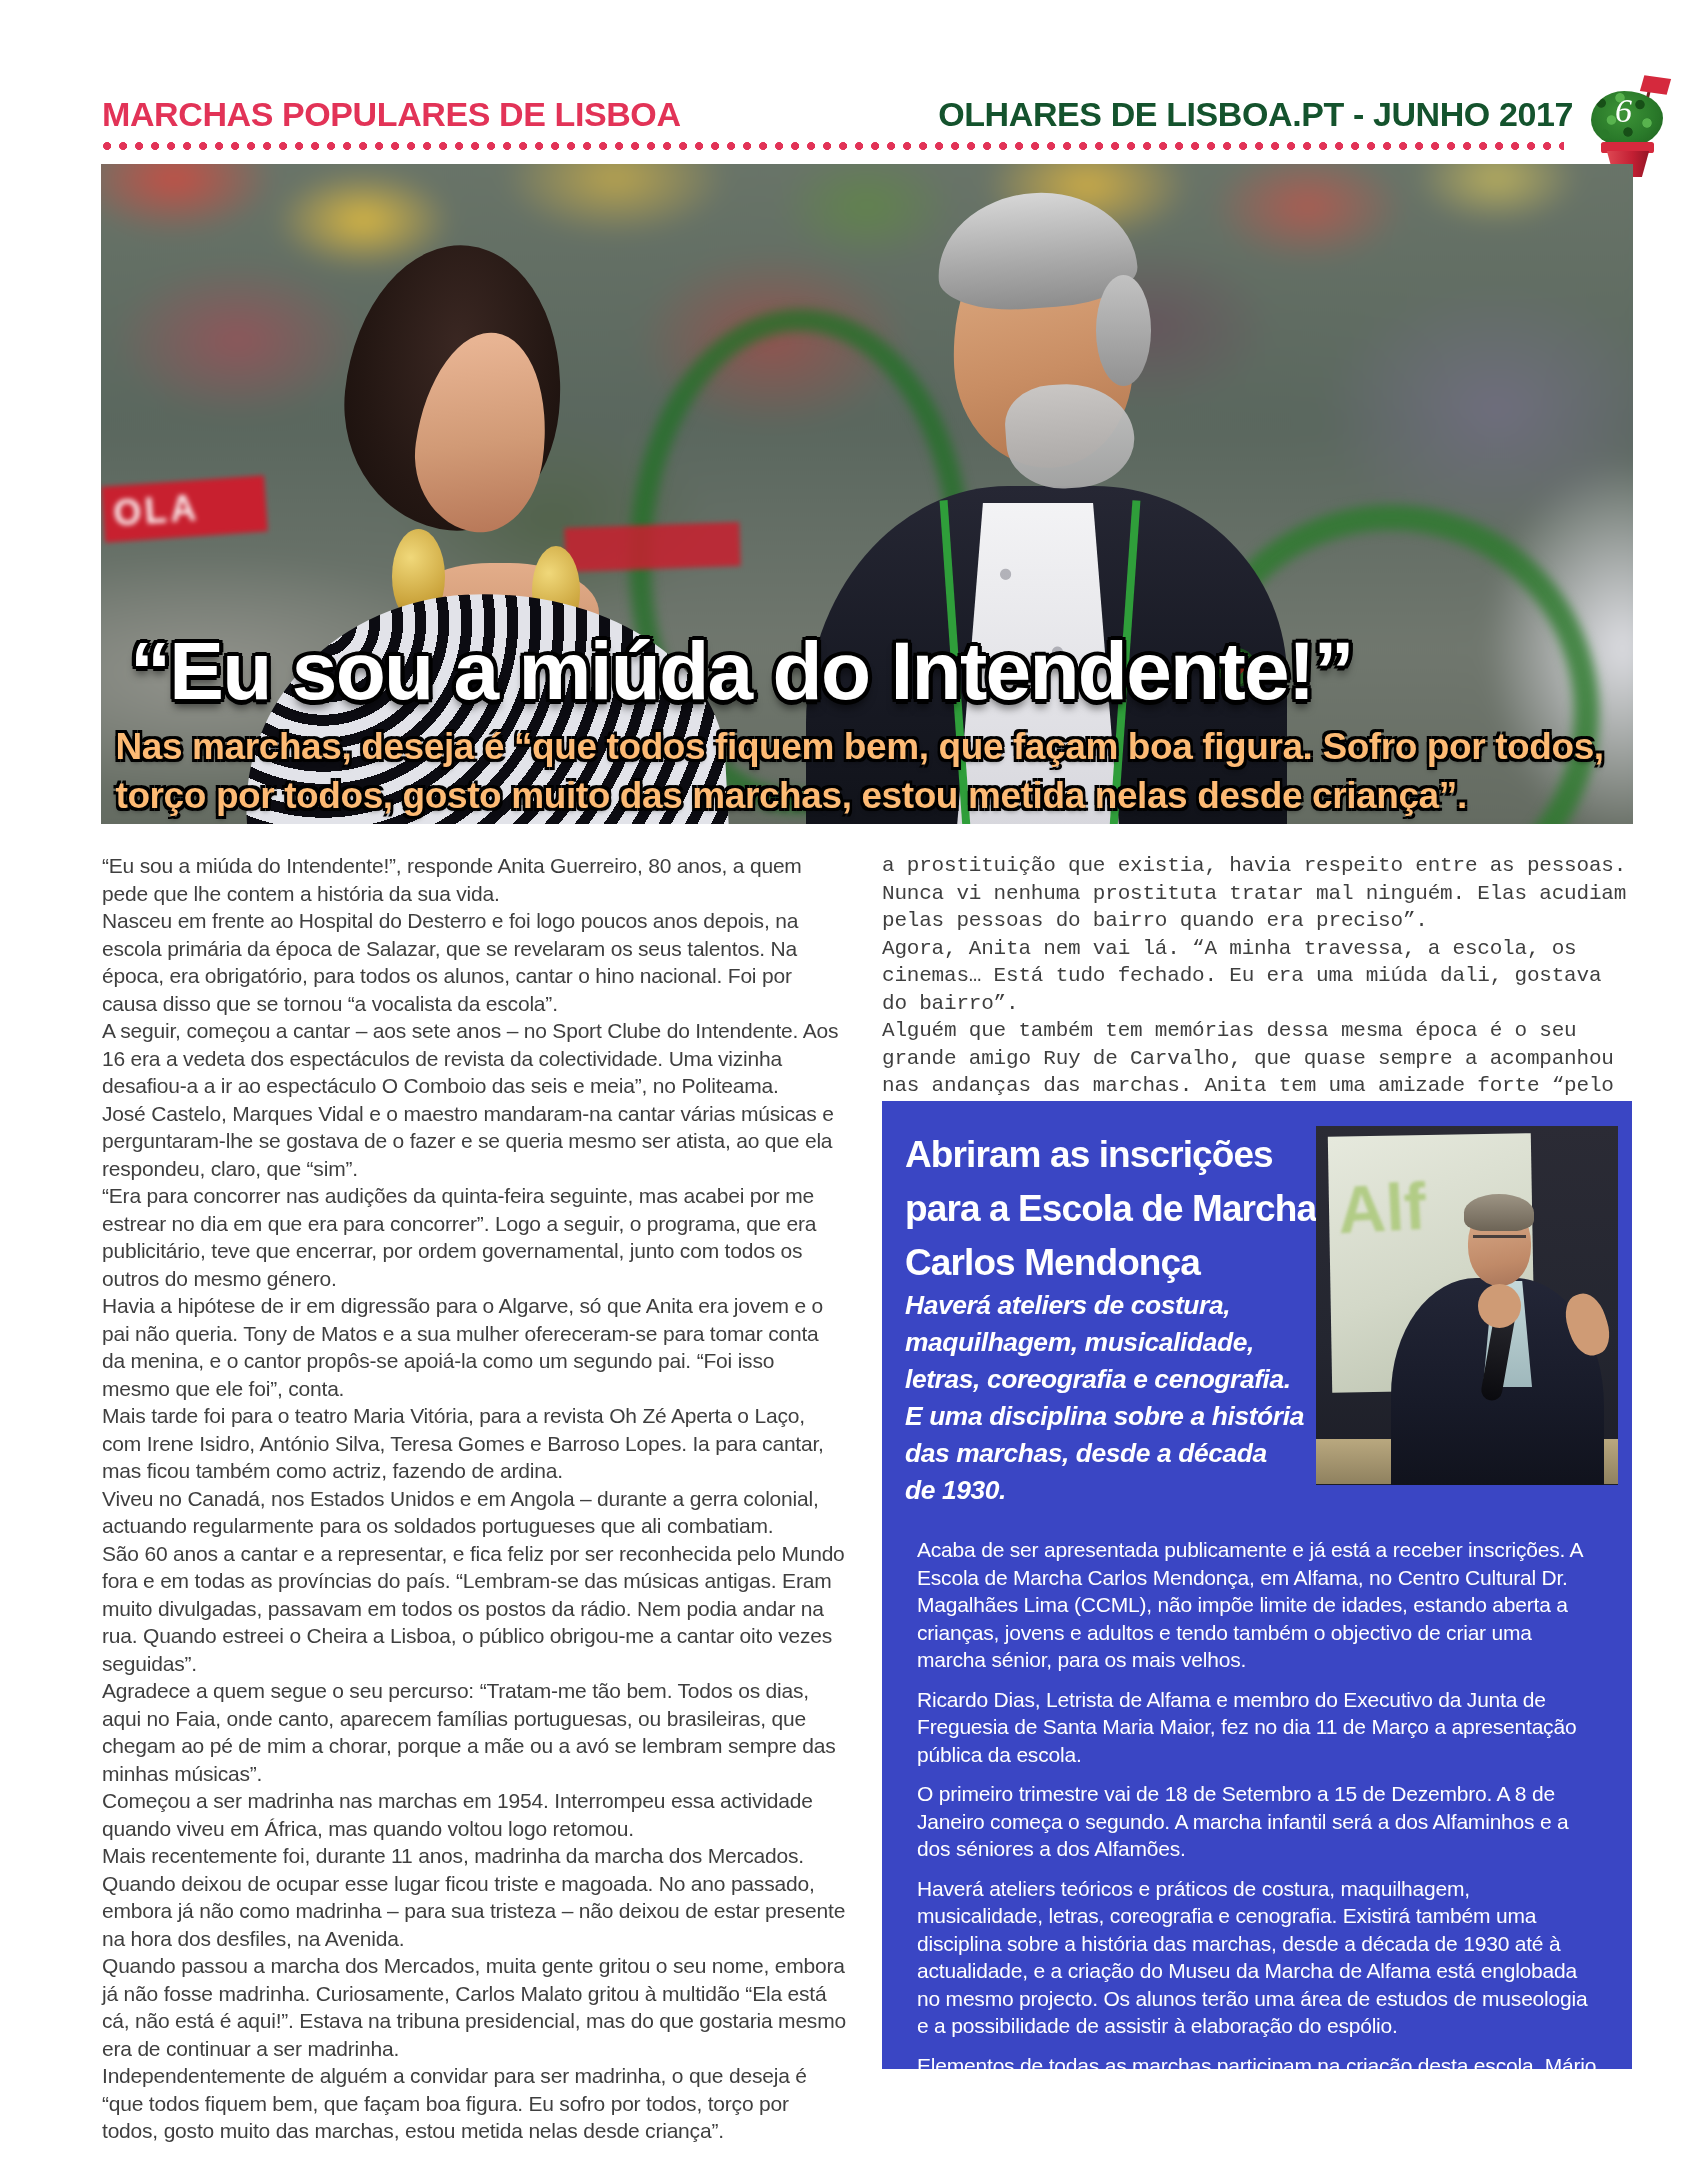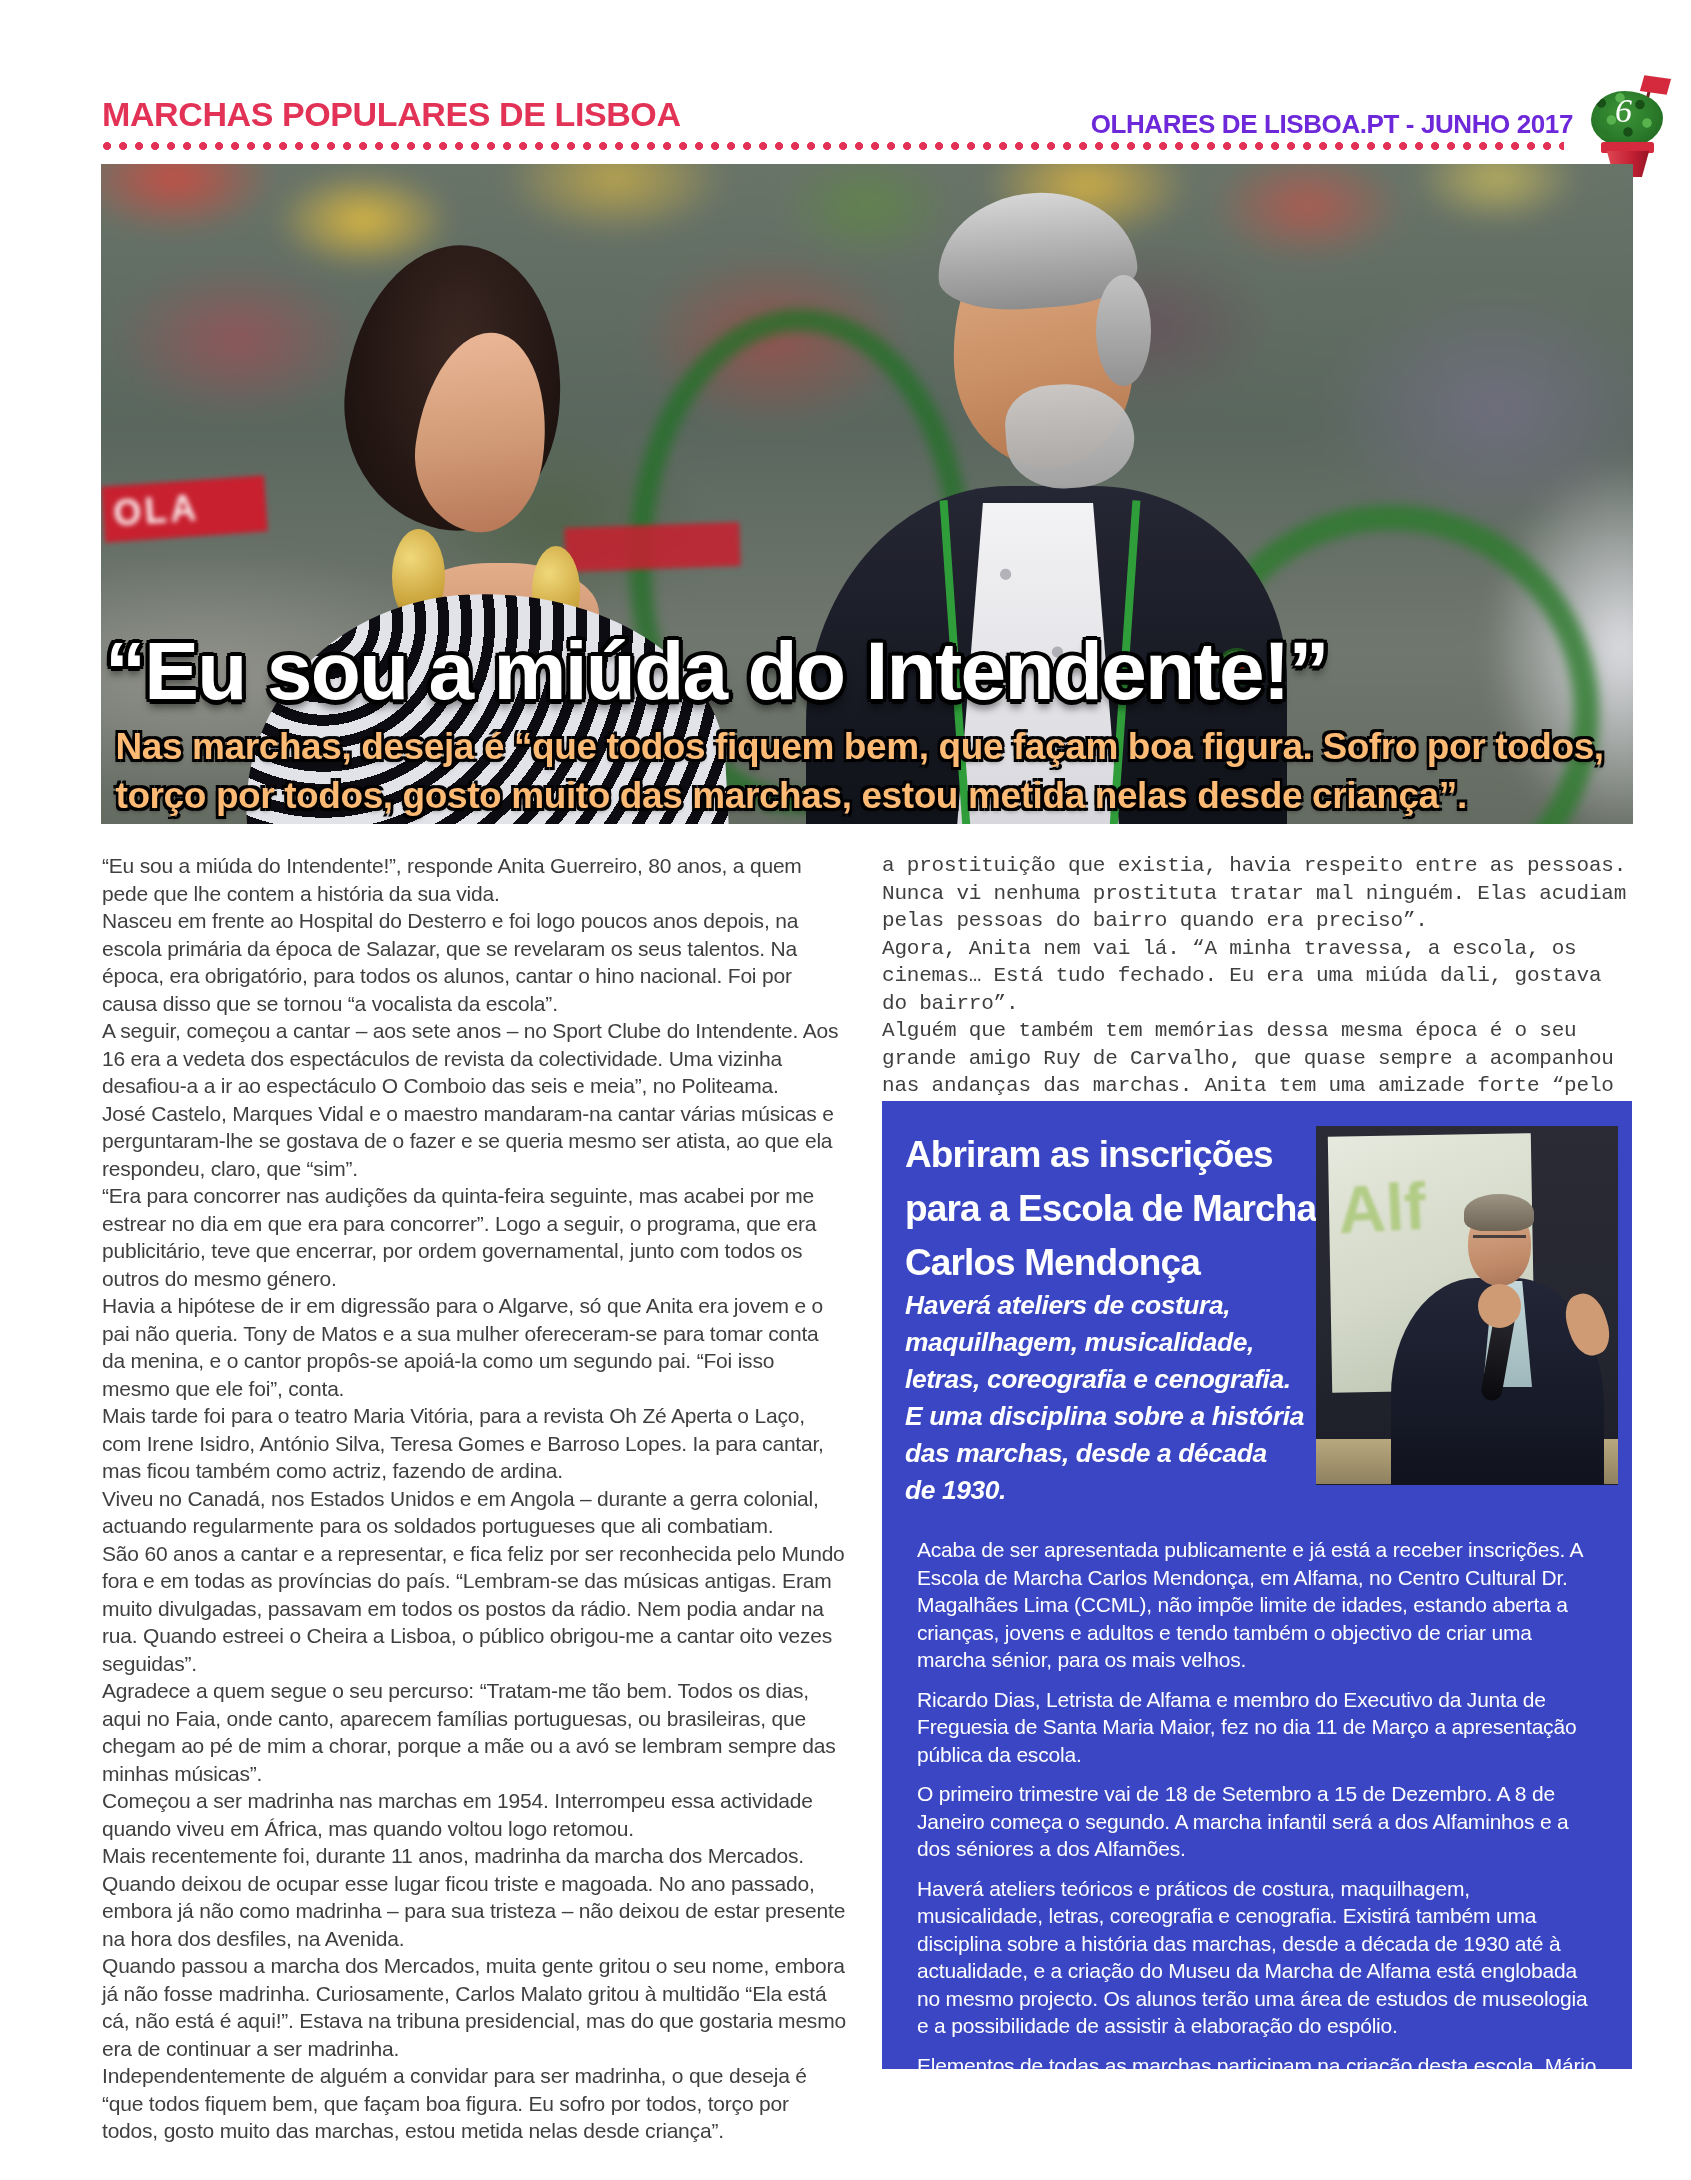--- a/index.html
+++ b/index.html
@@ -2,22 +2,22 @@
 <html style="font-size:13.6px"><head>
 <meta charset="utf-8">
 <style>
   html,body{margin:0;padding:0;background:#ffffff;}
   .page{position:relative;width:1692px;height:2181px;background:#ffffff;overflow:hidden;
         font-family:"Liberation Sans",sans-serif;}
 
   
   .hdr-left{position:absolute;left:102px;top:95px;font-size:34px;font-weight:bold;
             letter-spacing:-0.4px;color:#e23357;white-space:nowrap;}
-  .hdr-right{position:absolute;right:119px;top:109px;font-size:26px;font-weight:bold;
-             letter-spacing:-0.4px;color:#6d28d9;white-space:nowrap;}
+  .hdr-right{position:absolute;right:119px;top:95px;font-size:34px;font-weight:bold;
+             letter-spacing:-0.4px;color:#14532d;white-space:nowrap;}
   .hdr-dots{position:absolute;left:102px;right:128px;top:141px;height:10.2px;
             background:radial-gradient(circle 3.8px at 5.1px 5.1px,#e23357 3.8px,transparent 4.3px);
             background-size:16px 10.2px;background-repeat:repeat-x;}
 
   
   .manjerico{position:absolute;left:1586px;top:72px;width:87px;height:106px;}
   .mj-flagpole{position:absolute;left:61px;top:8.5px;width:2.6px;height:25.6px;background:#7a2020;transform:rotate(14deg);}
   .mj-flag{position:absolute;left:56px;top:5.1px;width:27px;height:16px;background:#d5293d;transform:rotate(8deg) skewX(-8deg);}
   .mj-bush{position:absolute;left:5.1px;top:19px;width:72px;height:56px;border-radius:46% 54% 50% 50%/52% 48% 52% 48%;
            background:
@@ -100,21 +100,21 @@
           border-radius:50% 50% 42% 42%/70% 70% 30% 30%;
           background:linear-gradient(180deg,#d6d6d6 0%,#a9a9a9 60%,#8d8d8d 100%);}
   .m-sidehair{position:absolute;left:995px;top:111px;width:55px;height:111px;border-radius:50%;
           background:linear-gradient(180deg,#c2c2c2,#929292);}
   .m-beard{position:absolute;left:905px;top:220px;width:128px;height:104px;transform:rotate(-4deg);
            border-radius:40% 60% 50% 50%;opacity:.95;
            background:linear-gradient(180deg,#c9c9c9,#a5a5a5);}
   .m-rosette{position:absolute;left:1116px;top:484px;width:39px;height:39px;border-radius:50%;
              background:radial-gradient(circle at 50% 50%,#b1341f 0 7.7px,#2e6e2c 7.7px 17px,#1d4f1c 17px);}
 
-  .hero-headline{position:absolute;left:4px;top:460px;z-index:6;color:#ffffff;font-weight:bold;
+  .hero-headline{position:absolute;left:29px;top:460px;z-index:6;color:#ffffff;font-weight:bold;
       font-size:82px;letter-spacing:-1.7px;white-space:nowrap;
       text-shadow:-3.4px -3.4px 0 #000,3.4px -3.4px 0 #000,-3.4px 3.4px 0 #000,3.4px 3.4px 0 #000,
                   -4.3px 0 0 #000,4.3px 0 0 #000,0 -4.3px 0 #000,0 5.1px 0 #000,0 7.7px 8.5px rgba(0,0,0,.55);}
   .hero-sub{position:absolute;left:14.5px;top:558px;z-index:6;color:#fdba74;font-weight:bold;
       font-size:37px;line-height:49px;letter-spacing:-0.4px;white-space:nowrap;
       text-shadow:-2.6px -2.6px 0 #000,2.6px -2.6px 0 #000,-2.6px 2.6px 0 #000,2.6px 2.6px 0 #000,0 3.4px 5.1px rgba(0,0,0,.5);}
 
   
   .col{position:absolute;top:852px;color:#3f3f3f;font-size:21px;line-height:27.5px;
        letter-spacing:-0.2px;}

